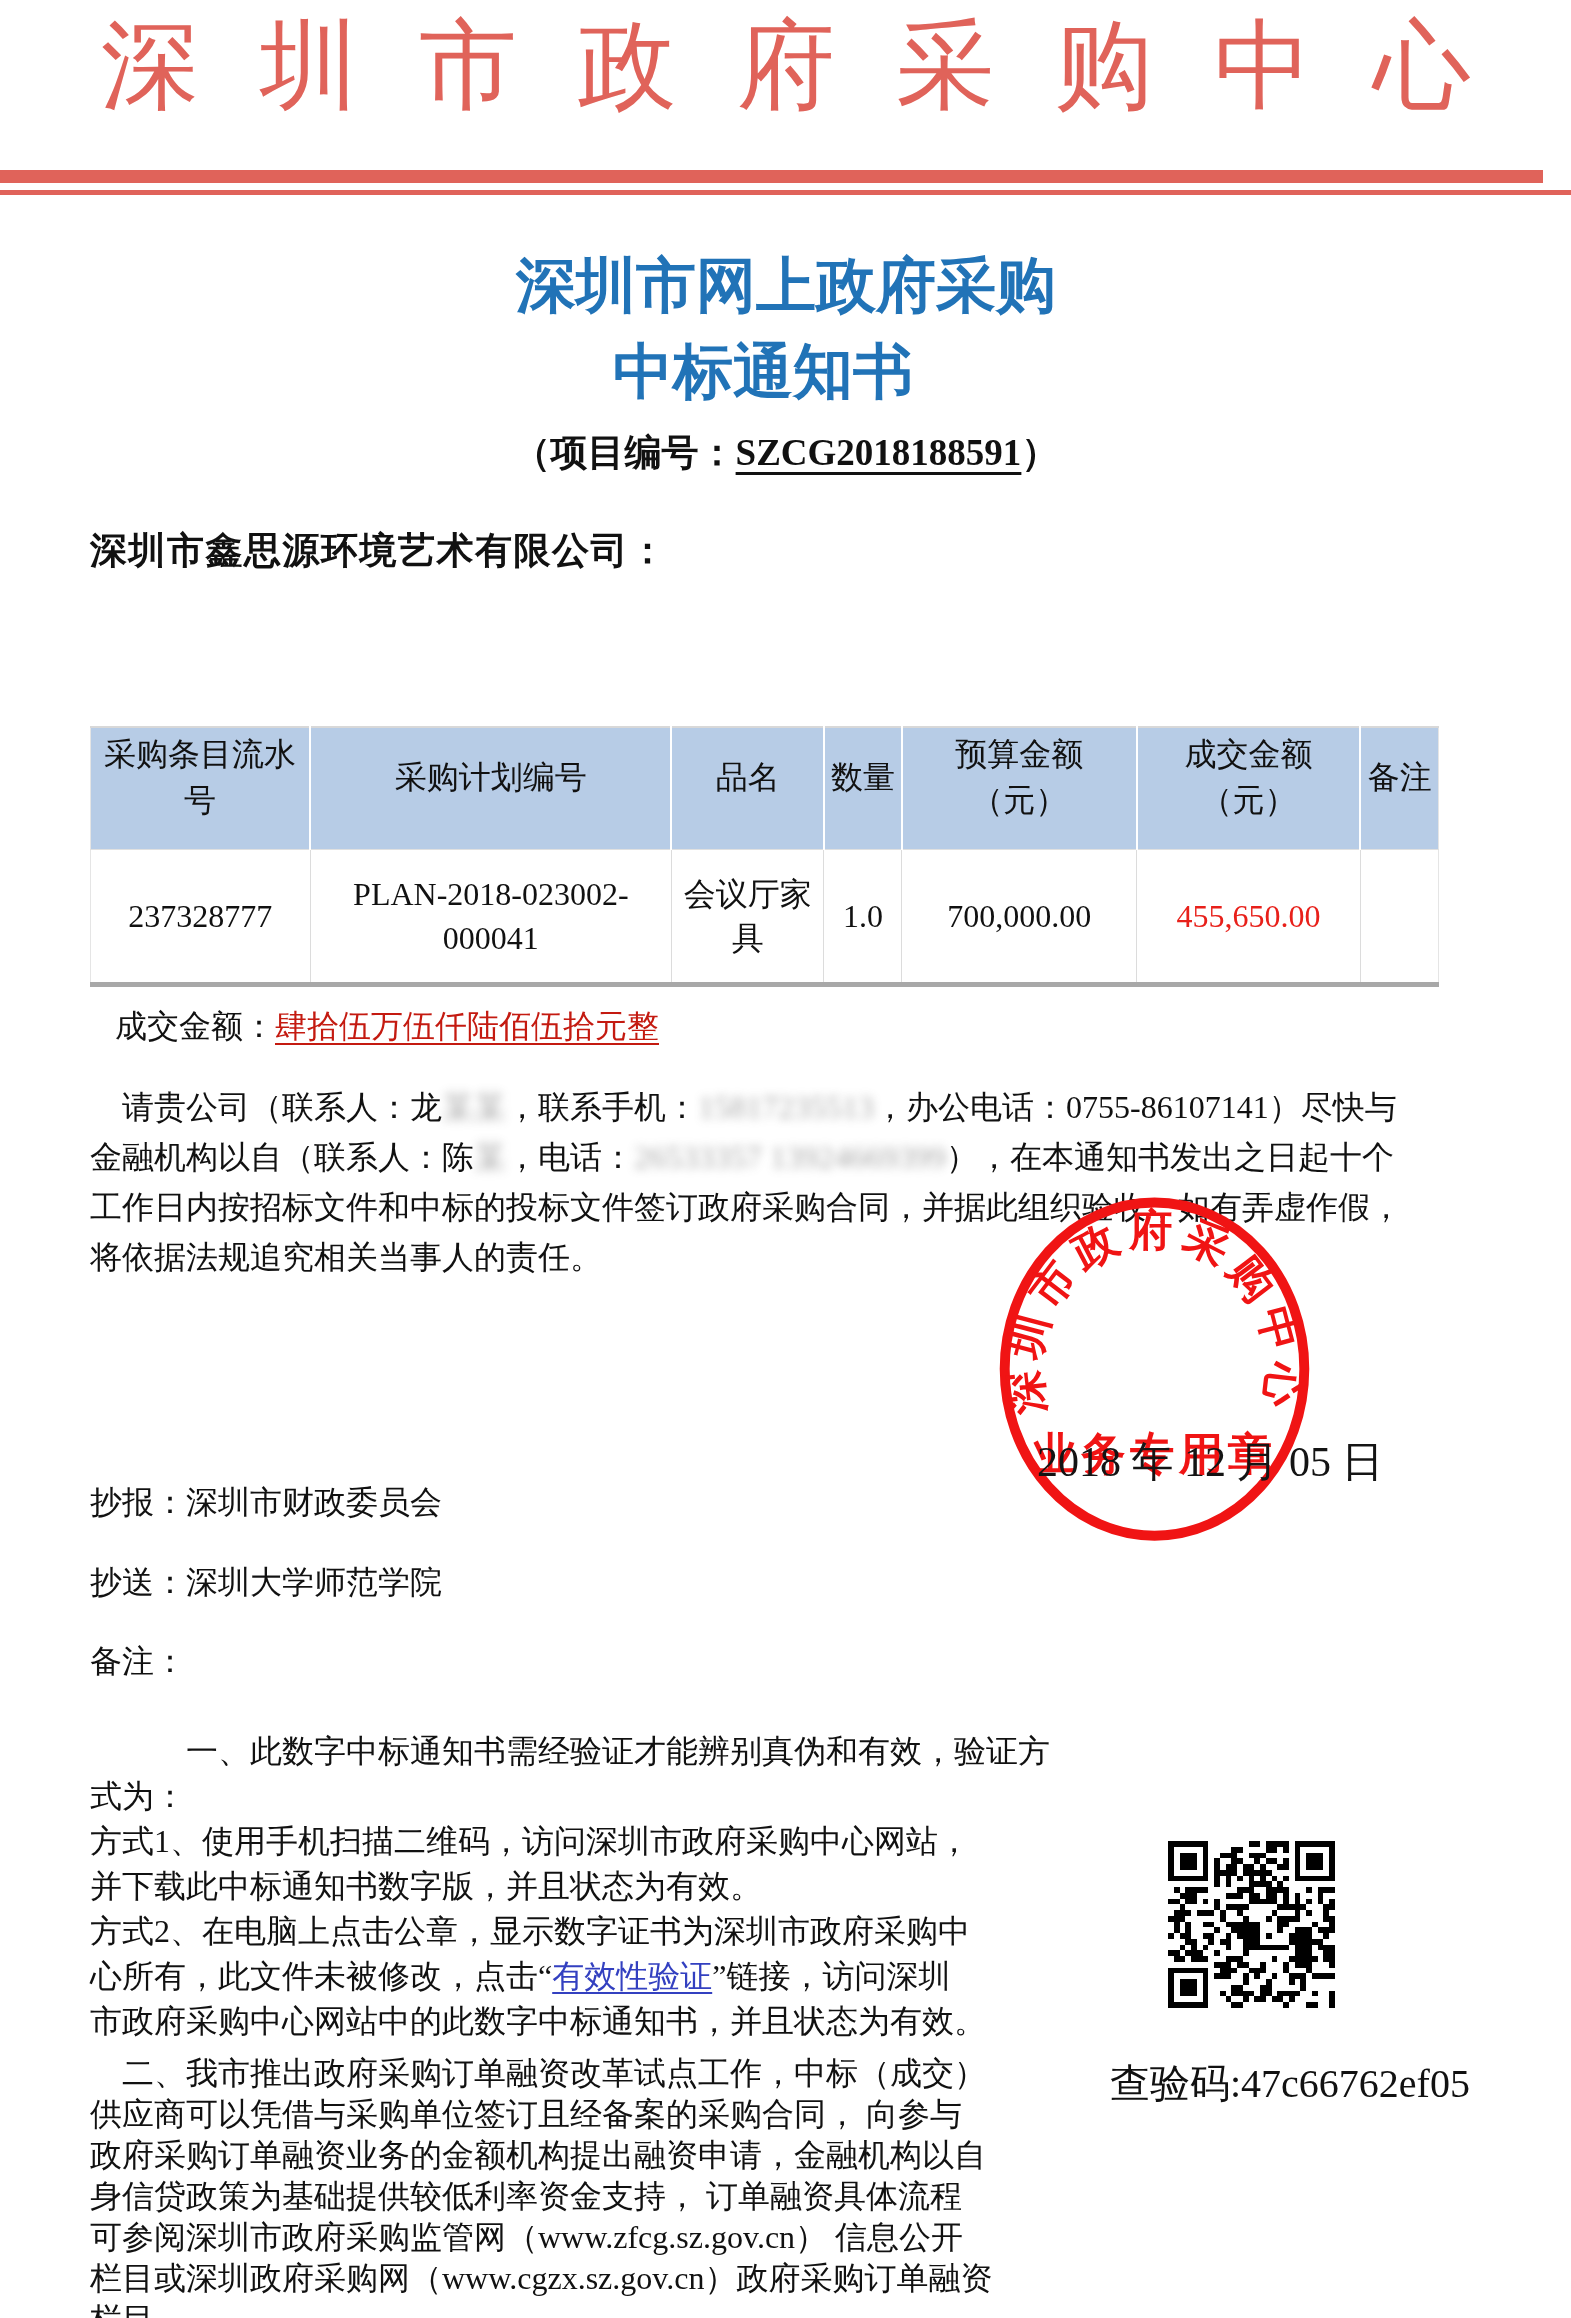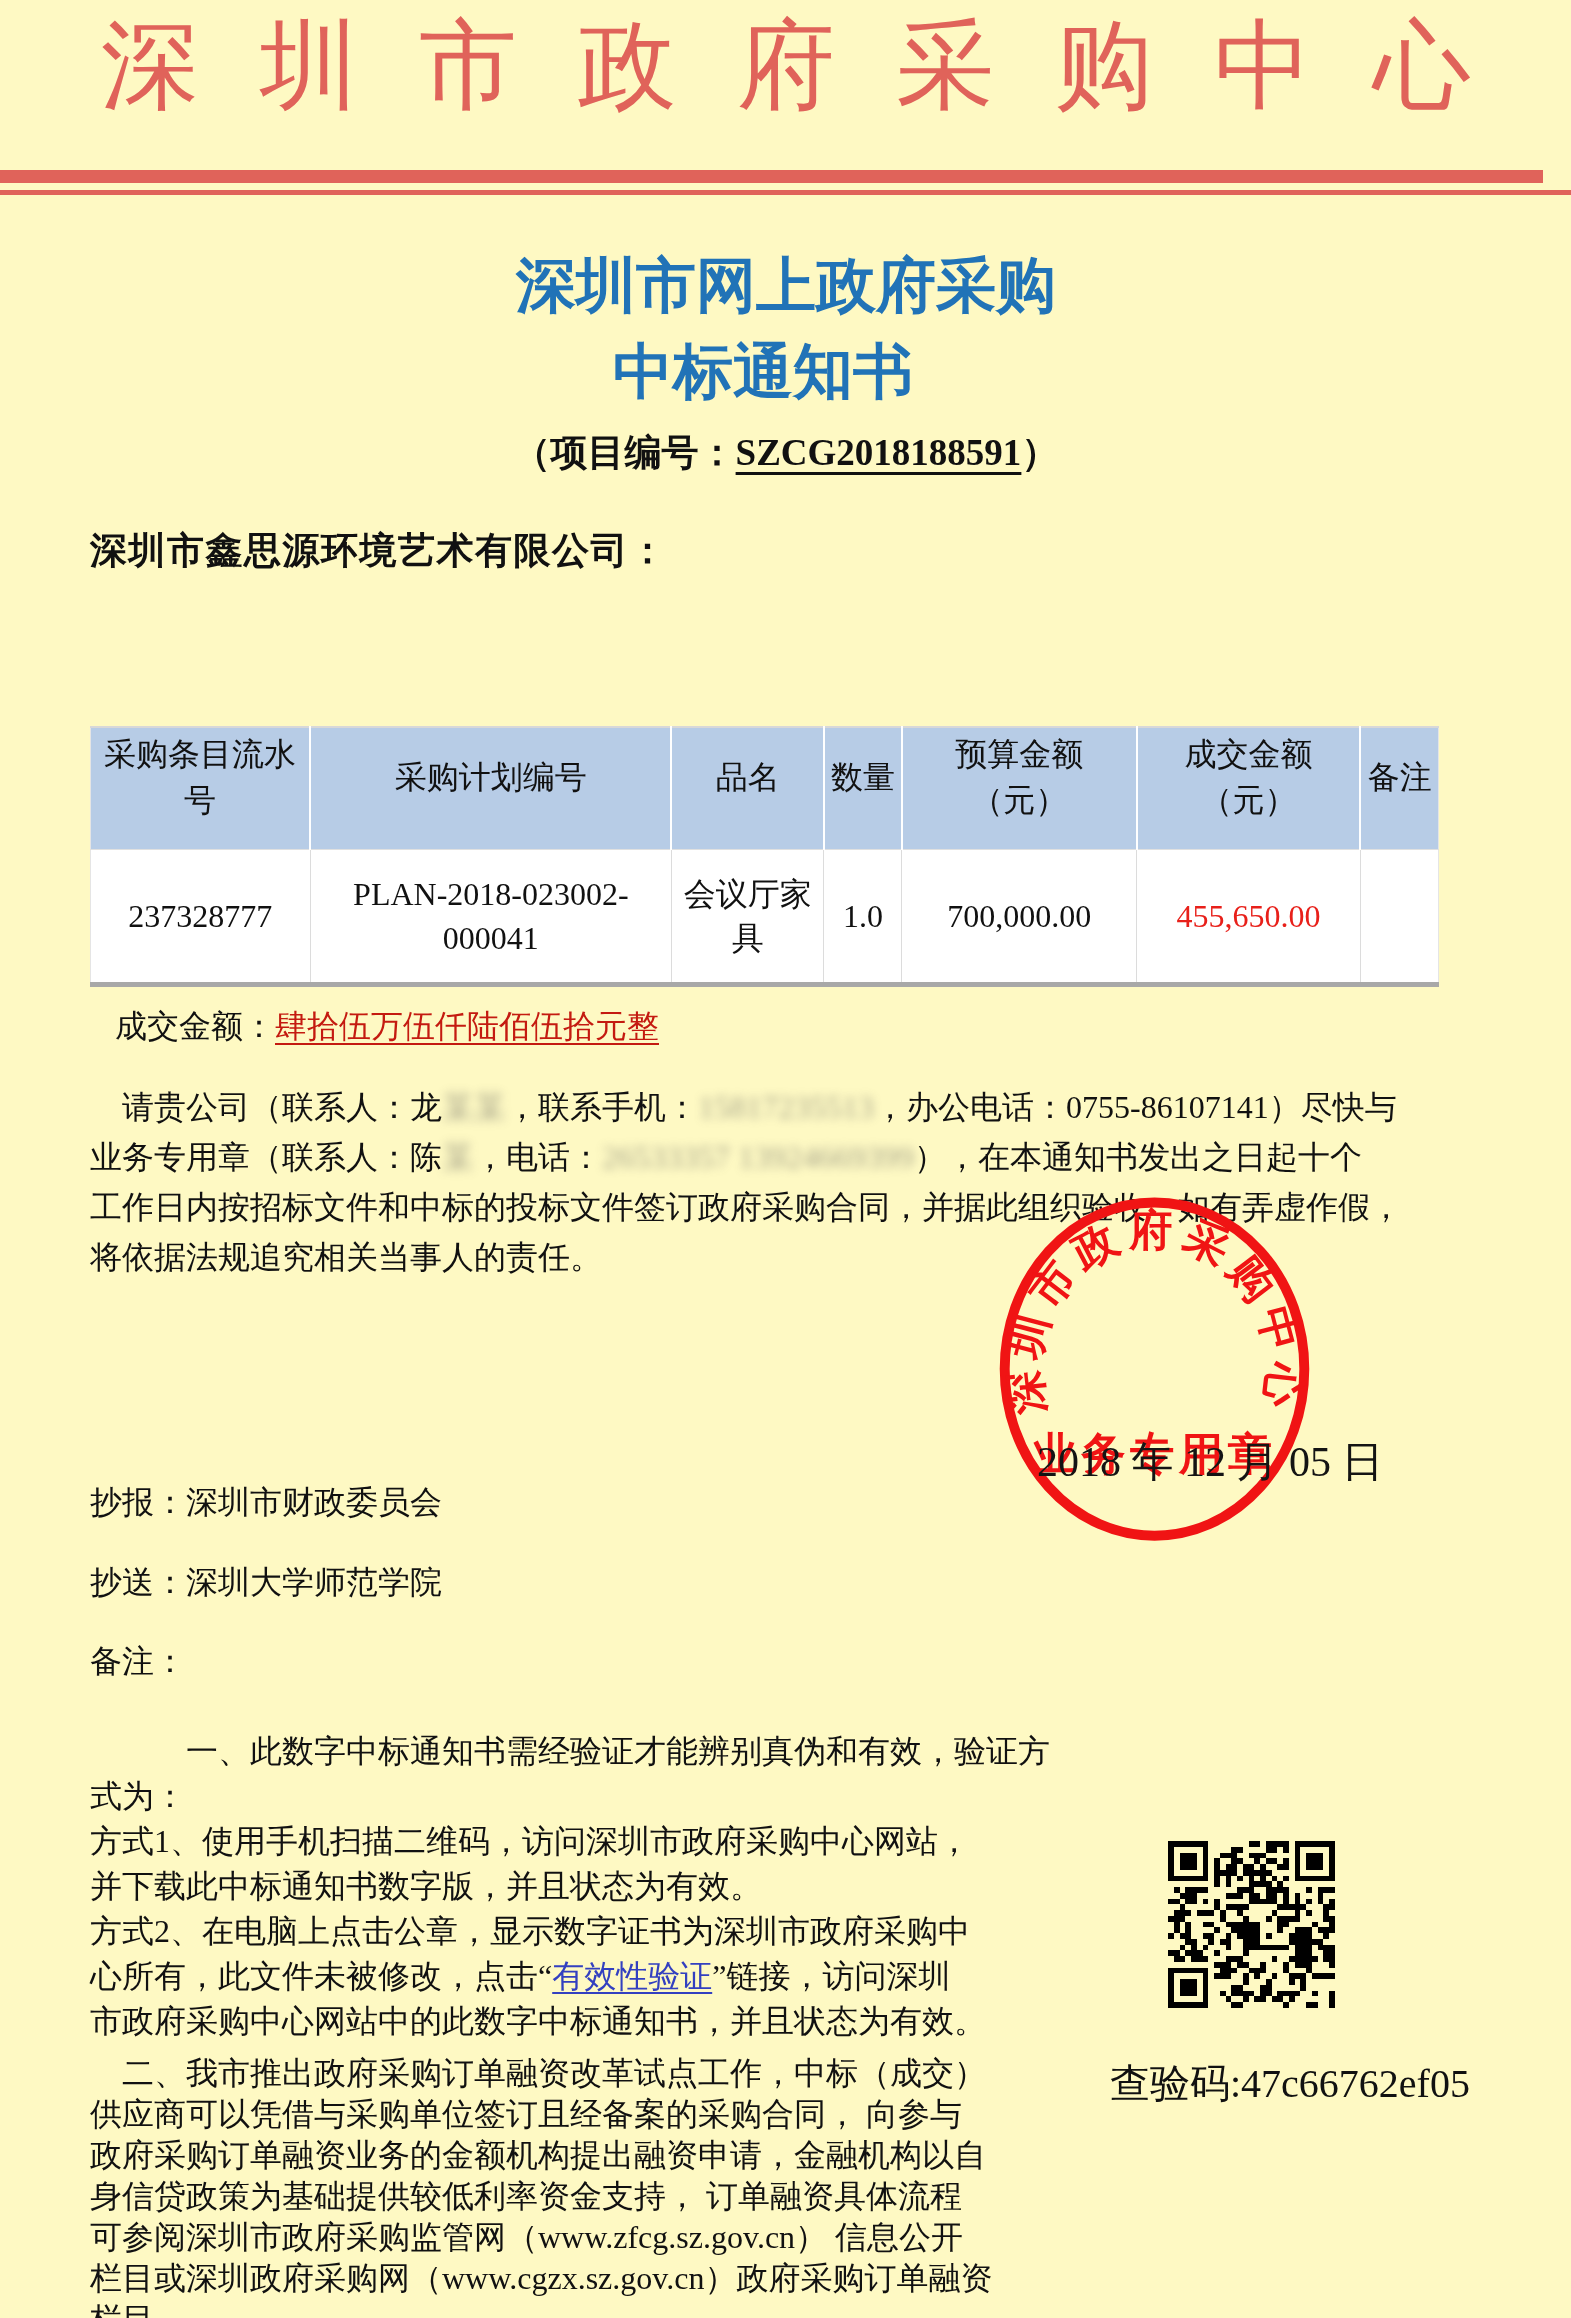--- a/index.html
+++ b/index.html
@@ -1,19 +1,19 @@
 <!DOCTYPE html>
 <html style="font-size:12.2px"><head>
 <meta charset="utf-8">
 <style>
   * { margin:0; padding:0; box-sizing:border-box; }
   html,body { background:#888; }
   .page {
     position:relative; width:1572px; height:2319px; margin:0 auto;
-    background:#fef9c3; overflow:hidden;
+    background:#ffffff; overflow:hidden;
     font-family:"Liberation Serif","DejaVu Serif",serif;
     color:#111;
   }
   
   .banner {
     position:absolute; top:9.2px; left:0; width:100%;
     text-align:center; color:#e0635a;
     font-size:98px; line-height:115px; letter-spacing:61px; padding-left:61px;
     white-space:nowrap; font-weight:400;
   }
@@ -122,21 +122,21 @@
         <td class="deal-red">455,650.00</td>
         <td></td>
       </tr>
     </tbody>
   </table>
 
   <div class="amount-line"><span>成交金额：</span><span class="val">肆拾伍万伍仟陆佰伍拾元整</span></div>
 
   <div class="para contact">
     <span class="ln indent1"><span>请贵公司（联系人：龙</span><span class="redacted">某某</span><span>，联系手机：</span><span class="redacted">15817235513</span><span>，办公电话：0755-86107141）尽快与</span></span>
-    <span class="ln"><span>业务专用章（联系人：陈</span><span class="redacted">某</span><span>，电话：</span><span class="redacted">26533357 13924669399</span><span>），在本通知书发出之日起十个</span></span>
+    <span class="ln"><span>金融机构以自（联系人：陈</span><span class="redacted">某</span><span>，电话：</span><span class="redacted">26533357 13924669399</span><span>），在本通知书发出之日起十个</span></span>
     <span class="ln">工作日内按招标文件和中标的投标文件签订政府采购合同，并据此组织验收，如有弄虚作假，</span>
     <span class="ln">将依据法规追究相关当事人的责任。</span>
   </div>
 
   <div class="stamp">
     <svg width="321" height="348" viewBox="0 0 420 455">
       <ellipse cx="210" cy="225" rx="196" ry="218" fill="none" stroke="#f01414" stroke-width="13"></ellipse>
       <defs>
           <path id="sealArc" d="M 68,281 A 150,165 0 1 1 352,281" fill="none"></path>
         </defs>

